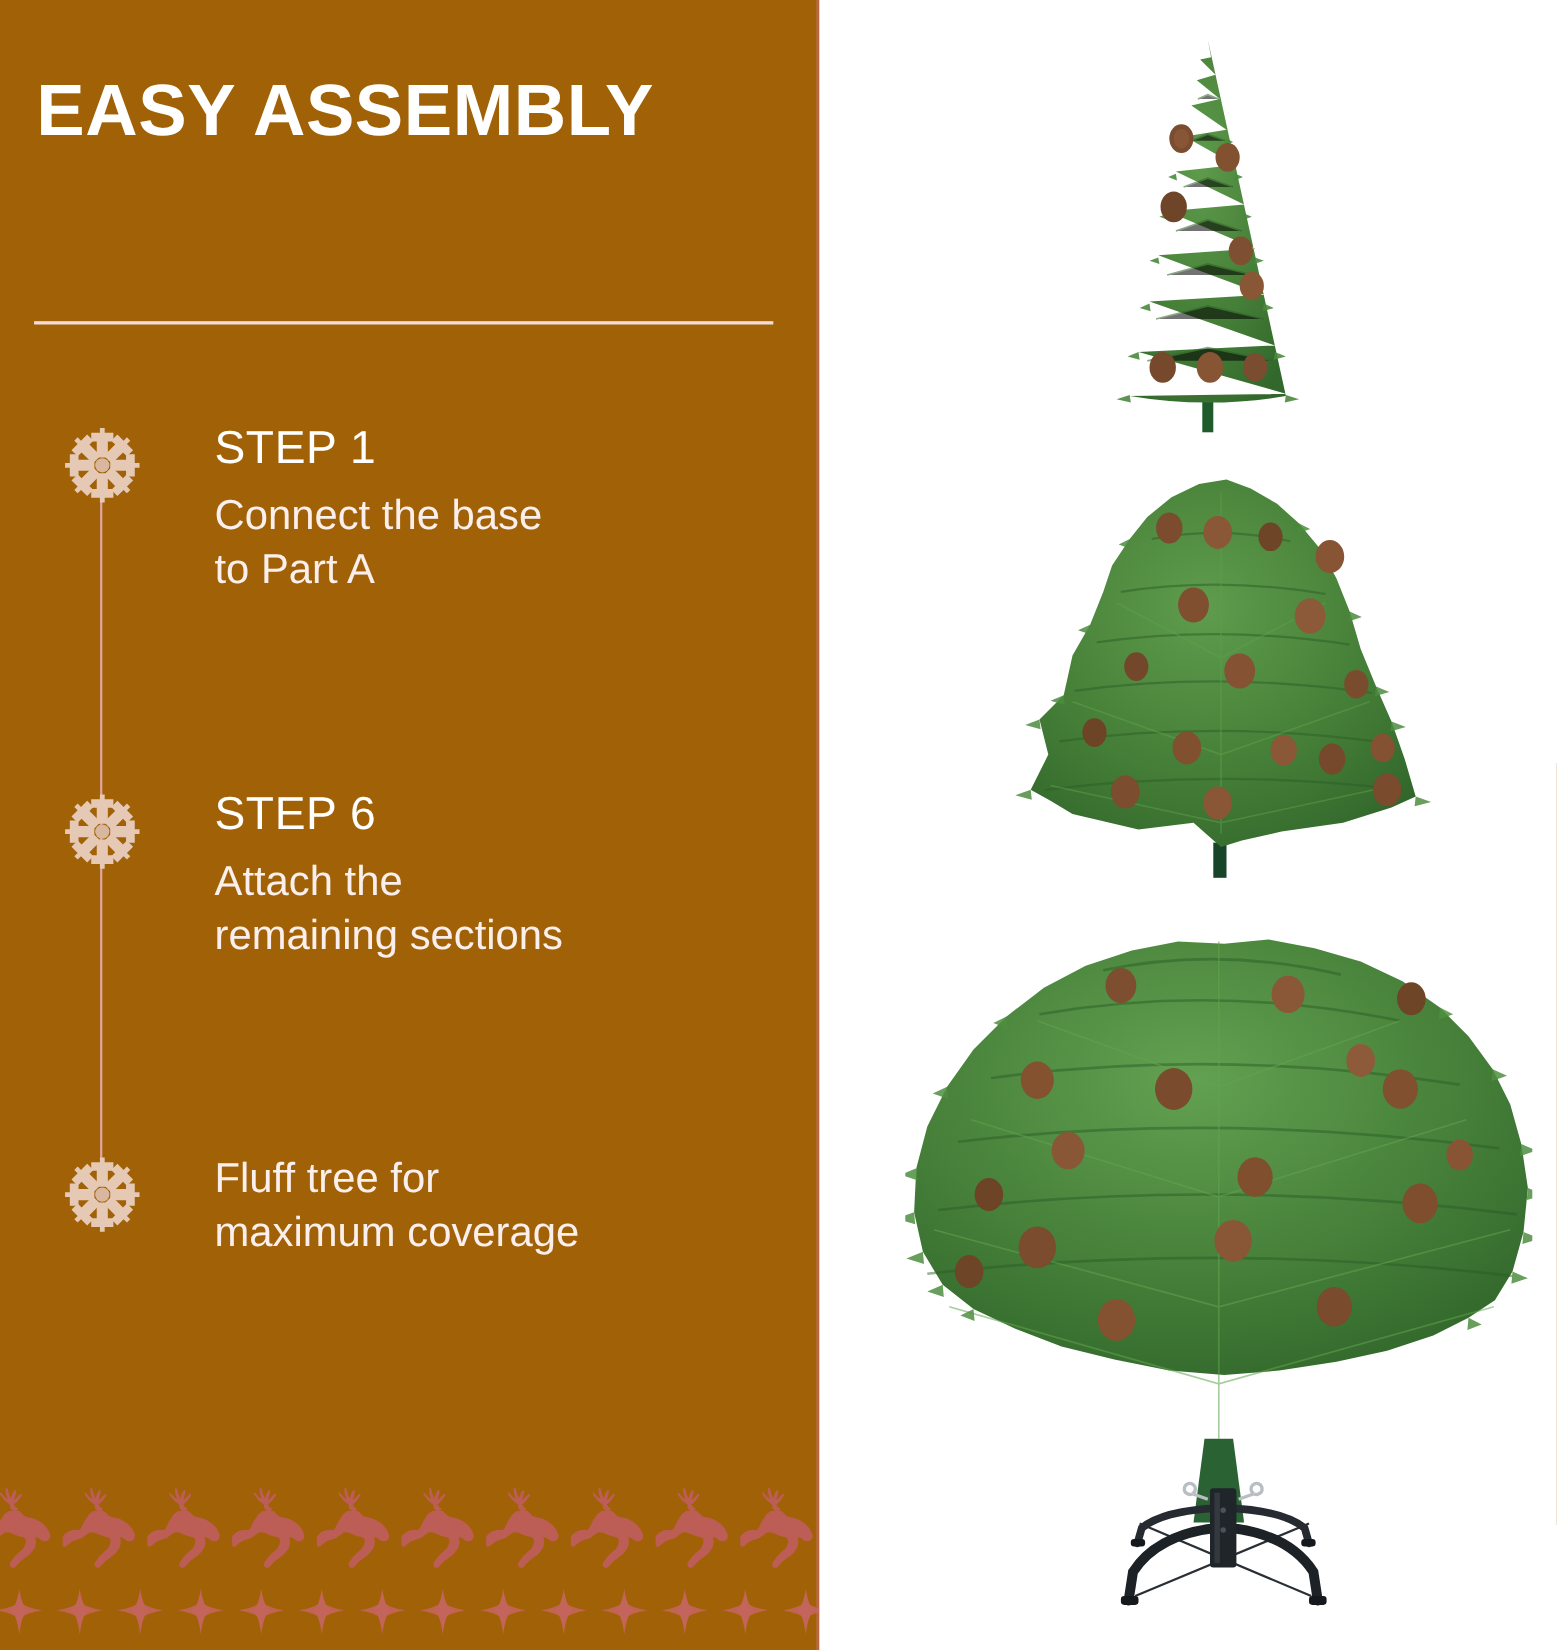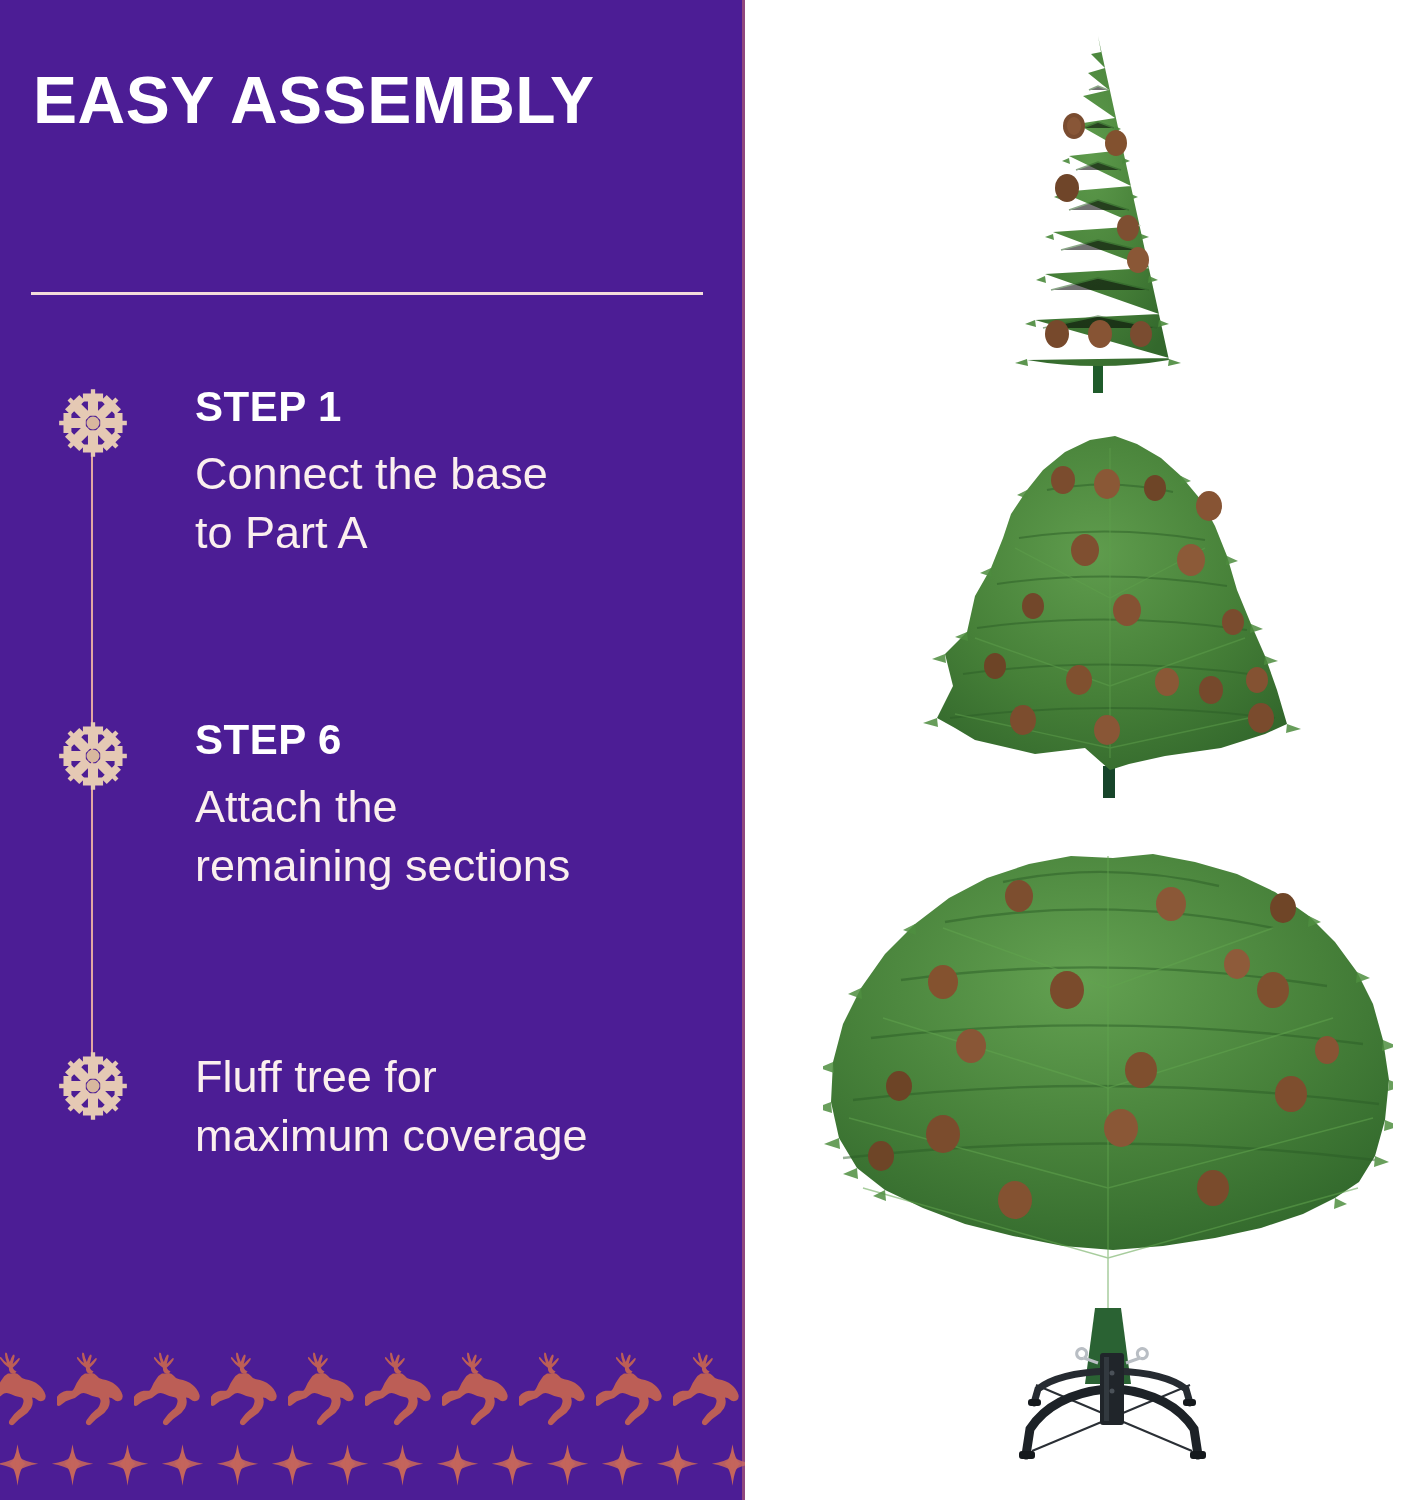--- a/index.html
+++ b/index.html
@@ -18,21 +18,21 @@
     background: #ffffff;
   }
 
   
   #red-panel {
     position: absolute;
     left: 0;
     top: 0;
     width: 745px;
     height: 1500px;
-    background: #4c1d95;
+    background: #a16207;
     overflow: hidden;
   }
   #red-panel-edge {
     position: absolute;
     right: 0;
     top: 0;
     width: 3px;
     height: 100%;
     background: #C86C6C;
     opacity: .55;
@@ -89,28 +89,28 @@
   }
   .step-text {
     position: absolute;
     left: 195px;
     top: 0;
     width: 520px;
   }
   .step-label {
     color: #ffffff;
     font-size: 42px;
-    font-weight: bold;
+    font-weight: normal;
     letter-spacing: 0.5px;
     line-height: 1.05;
     margin: 0 0 16px 0;
   }
   .step-desc {
     color: #FBEFEE;
-    font-size: 45px;
+    font-size: 38px;
     font-weight: 300;
     line-height: 1.30;
     margin: 0;
     white-space: pre-line;
   }
 
   
   #pattern-band {
     position: absolute;
     left: 0;

